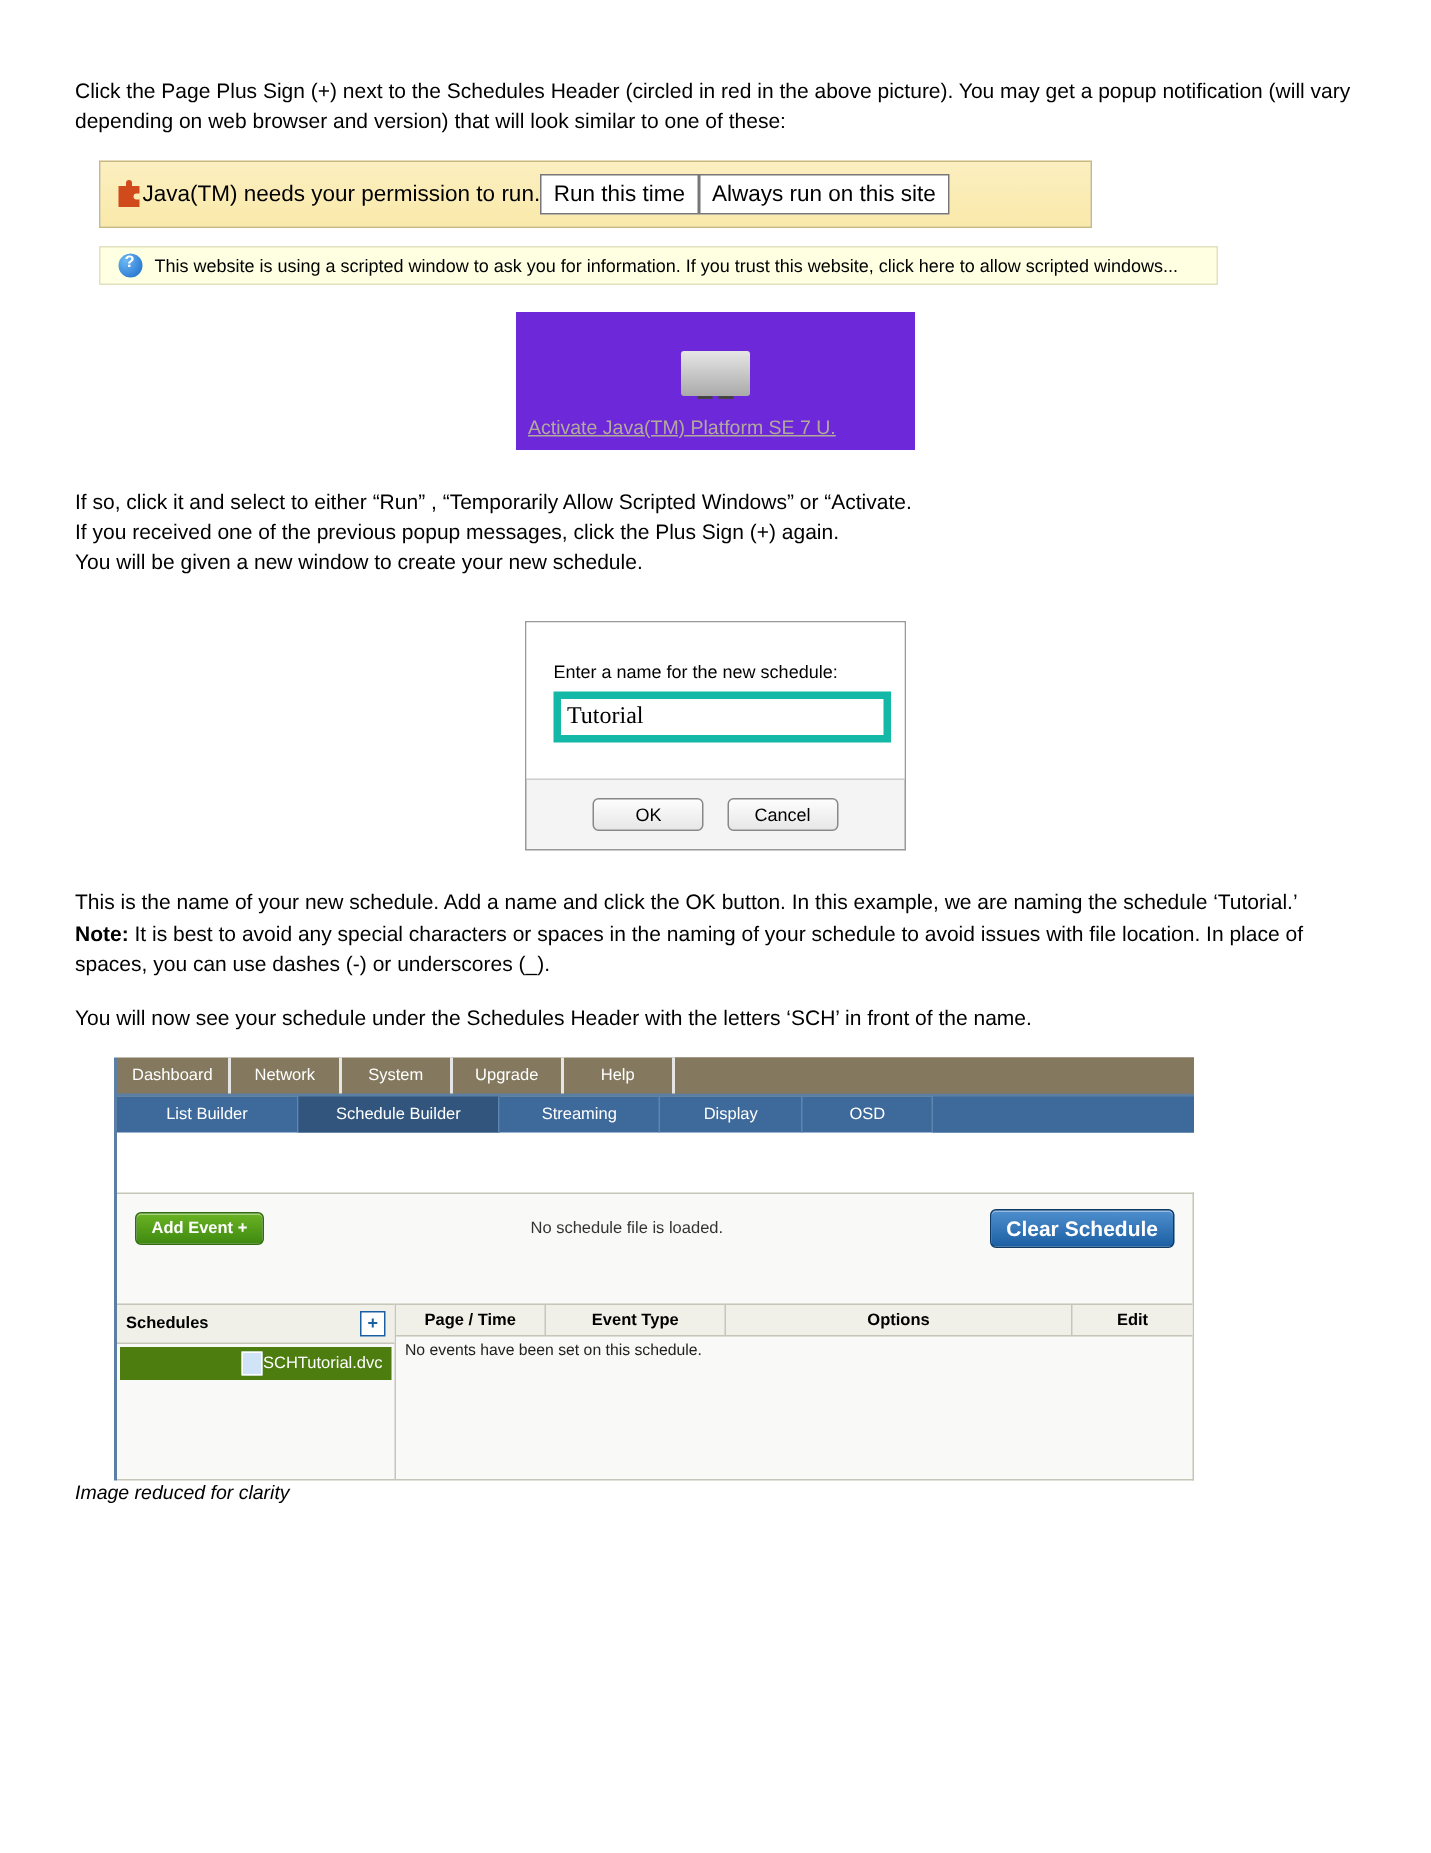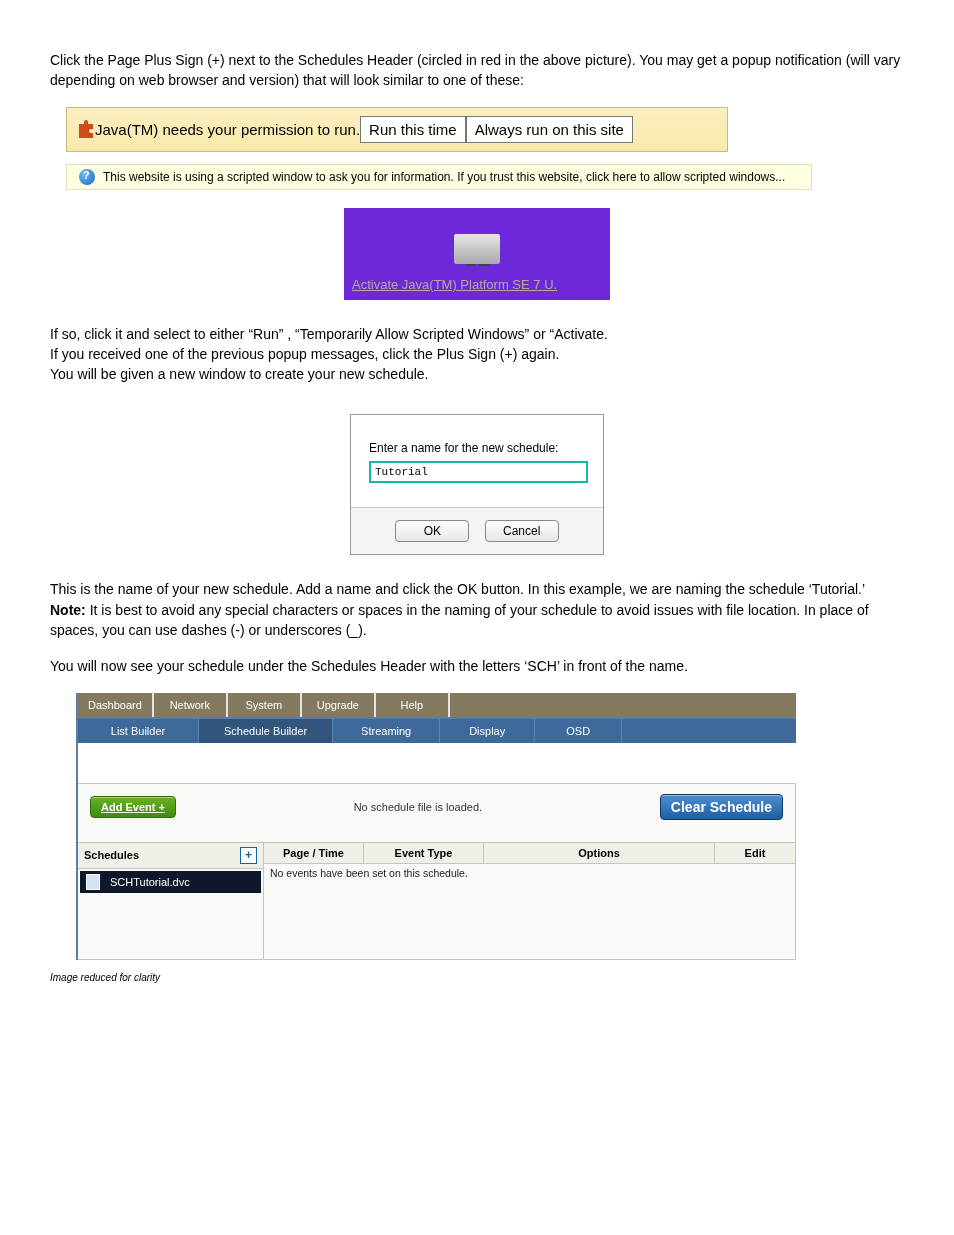--- a/index.html
+++ b/index.html
@@ -107,24 +107,24 @@
     background: #f4f4f4;
     font-family: Tahoma, Arial, sans-serif;
     font-size: 12px;
   }
   .dialog .top {
     padding: 26px 18px 24px 18px;
     background: #fff;
   }
   .dialog input[type=text] {
     width: 96%;
-    border: 2px solid #14b8a6;
+    border: 5px solid #14b8a6;
     padding: 3px 4px;
-    font-family: Liberation Mono, monospace;
-    font-size: 11px;
+    font-family: Liberation Serif, serif;
+    font-size: 16px;
     margin-top: 6px;
   }
   .dialog .btnrow {
     border-top: 1px solid #ccc;
     padding: 12px;
     text-align: center;
   }
   .dialog .btnrow .dlg-btn {
     width: 72px;
     padding: 3px 0;
@@ -189,39 +189,39 @@
   }
   .add-btn {
     background: linear-gradient(#6ab324, #3f8a10);
     border: 1px solid #306b10;
     border-radius: 4px;
     color: #fff;
     font-weight: bold;
     padding: 4px 10px;
     font-size: 11px;
     box-shadow: inset 0 1px 0 rgba(255,255,255,.4);
-    text-decoration: underline;
   }
   .toolbar .status {
     flex: 1;
     text-align: center;
     color: #333;
   }
   .clear-btn {
     background: linear-gradient(#4f8fce, #1b5fa3);
     border: 1px solid #0e3a68;
     border-radius: 4px;
     color: #fff;
     font-weight: bold;
     padding: 4px 10px;
     font-size: 14px;
     box-shadow: inset 0 1px 0 rgba(255,255,255,.4);
   }
   .grid-row {
     display: flex;
+    margin-top: 15px;
   }
   .grid-left {
     width: 185px;
     border-right: 1px solid #c5c5b8;
   }
   .grid-left .hdr {
     background: #f0f0e8;
     border-top: 1px solid #c5c5b8;
     border-bottom: 1px solid #c5c5b8;
     padding: 4px 6px;
@@ -235,28 +235,29 @@
     border: 1px solid #1b5fa3;
     display: inline-flex;
     align-items: center; justify-content: center;
     font-weight: bold;
     color: #1b5fa3;
     background: #fff;
     font-size: 12px;
     line-height: 1;
   }
   .grid-left .item {
-    background: #0f172a;
+    background: #4d7c0f;
     color: #fff;
     padding: 3px 6px;
     margin: 2px;
     display: flex;
     align-items: center;
-    gap: 10px;
-    font-size: 11px;
+    gap: 0;
+    font-size: 11px;
+    justify-content: flex-end;
   }
   .file-icon {
     width: 12px; height: 14px;
     background: #d0e3f7;
     border: 1px solid #fff;
     position: relative;
     flex-shrink: 0;
   }
   .grid-left .spacer { height: 64px; }
   .grid-right {
@@ -276,23 +277,23 @@
     text-align: center;
   }
   .grid-right .cols .c:last-child { border-right: none; }
   .grid-right .noevt {
     padding: 3px 6px;
     font-size: 10.5px;
     color: #222;
   }
 
   .caption {
-    margin-top: 12px;
+    margin-top: 0;
     font-style: italic;
-    font-size: 10px;
+    font-size: 13px;
   }
 </style>
 </head>
 <body>
 
 <p>Click the Page Plus Sign (+) next to the Schedules Header (circled in red in the above picture).  You may get a popup notification (will vary depending on web browser and version) that will look similar to one of these:</p>
 
 <div class="java-bar">
   <span class="puzzle">
     <svg viewBox="0 0 18 18">

